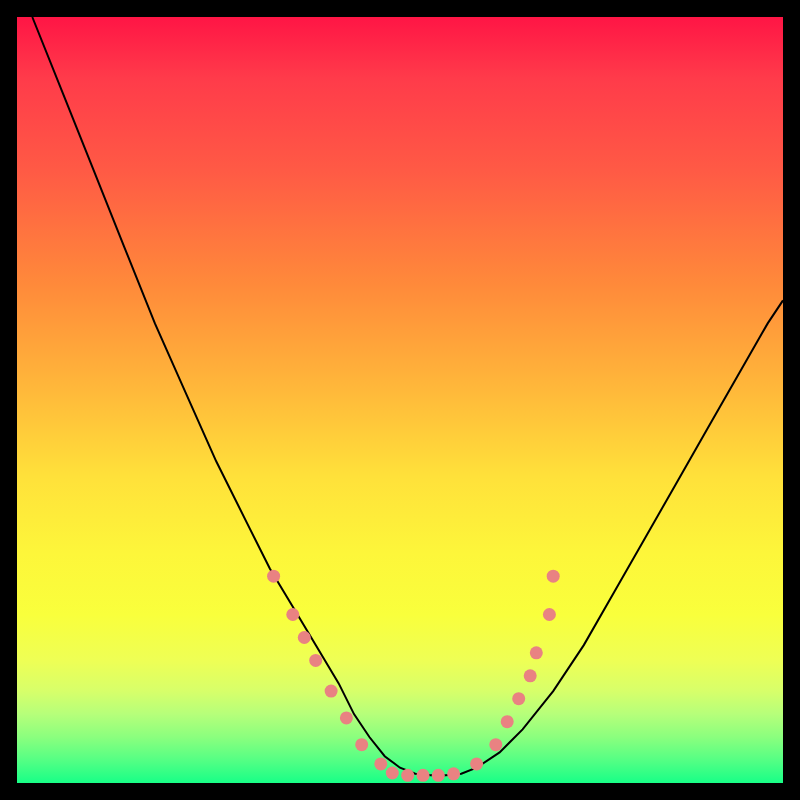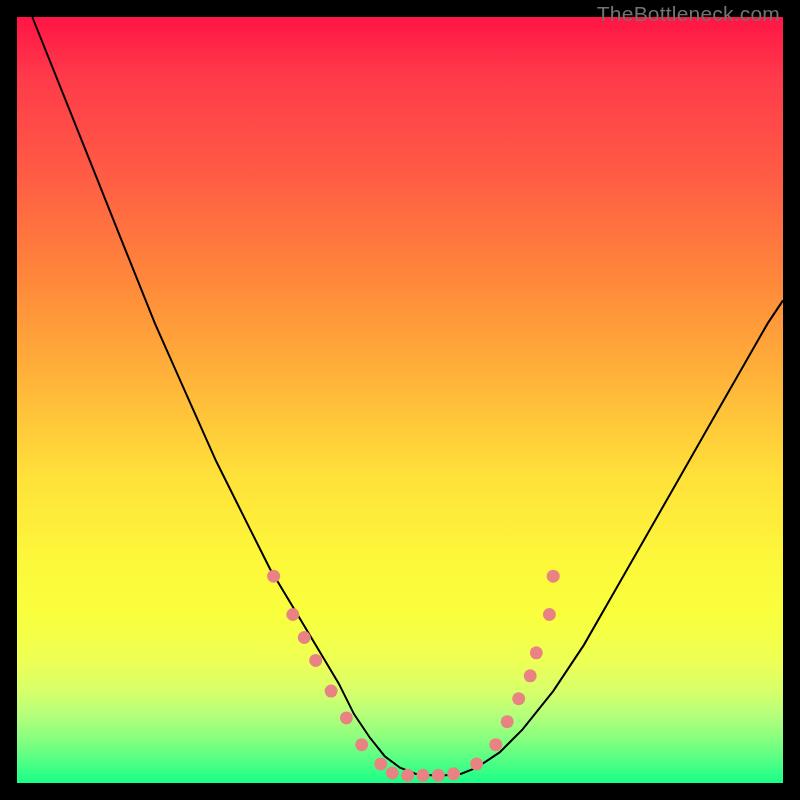--- a/index.html
+++ b/index.html
@@ -94,14 +94,13 @@
           <circle cx="478.8" cy="727.7" r="6.5" class="dot"></circle>
           <circle cx="490.2" cy="704.7" r="6.5" class="dot"></circle>
           <circle cx="501.7" cy="681.7" r="6.5" class="dot"></circle>
           <circle cx="513.2" cy="658.8" r="6.5" class="dot"></circle>
           <circle cx="519.3" cy="635.8" r="6.5" class="dot"></circle>
           <circle cx="532.4" cy="597.5" r="6.5" class="dot"></circle>
           <circle cx="536.2" cy="559.2" r="6.5" class="dot"></circle>
         </g>
     </svg>
   </div>
-  <div class="watermark">TheBottleneck.com</div>
 </div>
 
 </body></html>

